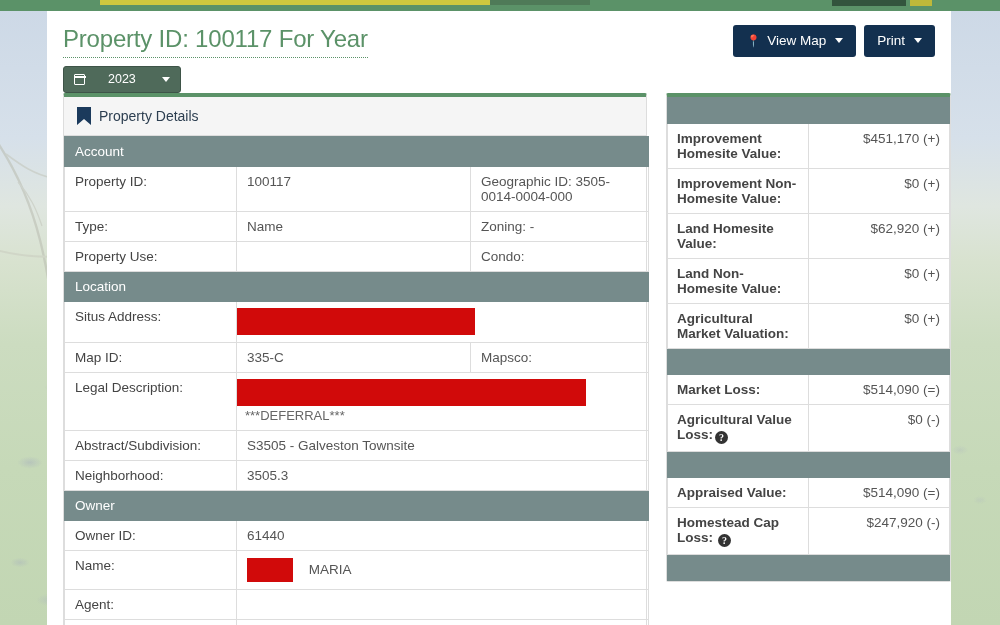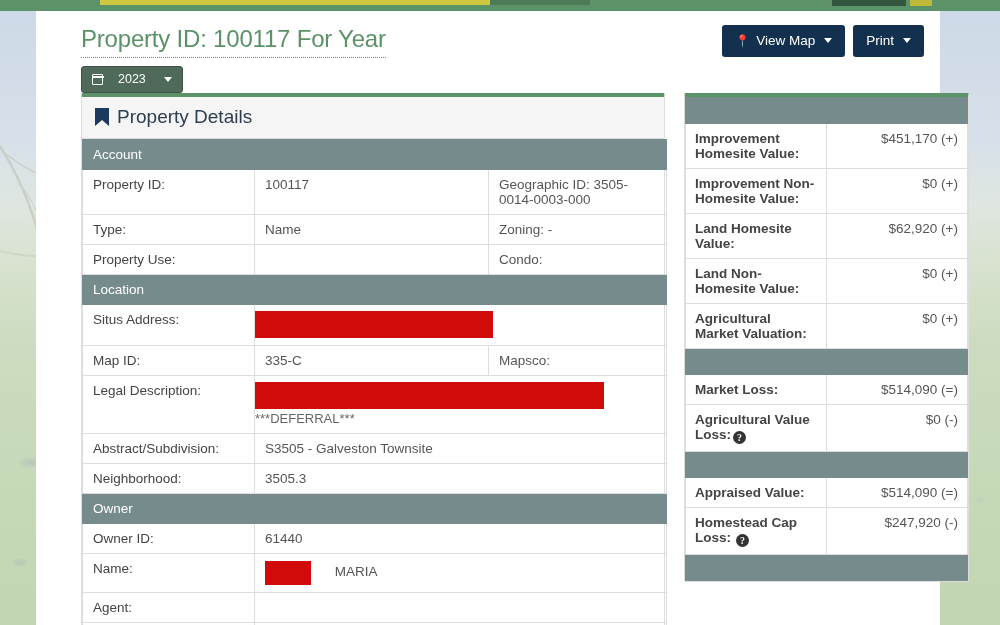--- a/index.html
+++ b/index.html
@@ -48,22 +48,22 @@
   }
   #navbar-accent2 {
     position:absolute; left:490px; top:0px; width:100px; height:5px;
     background:#4f7a58; z-index:6;
   }
   #navbar-btn-a{ position:absolute; left:832px; top:0; width:74px; height:6px; background:#33543d; z-index:6;}
   #navbar-btn-b{ position:absolute; left:910px; top:0; width:22px; height:6px; background:#bfb93a; z-index:6;}
 
   
   #page {
-    position:absolute; left:36px; top:11px; width:904px; height:614px;
-    background:#ffffff; z-index:10;padding-left:29px;
+    position:absolute; left:47px; top:11px; width:904px; height:614px;
+    background:#ffffff; z-index:10;
   }
 
   
   #page-header { position:relative; padding:14px 16px 0 16px; height:82px; }
   #page-title {
     display:inline-block;
     font-size:24px; font-weight:400;
     color:#5b9268;
     border-bottom:1px dotted #5b9268;
     padding-bottom:4px;
@@ -82,21 +82,21 @@
     display:inline-block; width:0; height:0;
     border-left:4px solid transparent; border-right:4px solid transparent;
     border-top:5px solid #fff; margin-left:3px;
   }
   .pin-icon { font-size:12px; line-height:1; }
 
   #year-btn {
     position:absolute; left:16px; top:55px;
     background:#4f6a5a; color:#fff; border:1px solid #3e5448;
     border-radius:3px; padding:6px 10px;
-    font-size:12.5px; display:flex; align-items:center; gap:15px;
+    font-size:12.5px; display:flex; align-items:center; gap:23px;
     cursor:pointer; line-height:1;
   }
   .cal-glyph{
     display:inline-block; width:11px; height:11px;
     border:1.5px solid #fff; border-radius:1px; position:relative;
   }
   .cal-glyph:before{
     content:""; position:absolute; left:-1.5px; right:-1.5px; top:1px;
     height:2px; background:#fff;
   }
@@ -109,21 +109,21 @@
   .panel {
     background:#fff;
     border:1px solid #ddd;
     border-top:4px solid #5b9268;
     border-radius:2px;
   }
   .panel-heading {
     background:#f5f5f5;
     border-bottom:1px solid #ddd;
     padding:9px 12px;
-    font-size:19px; color:#2c3e50; font-weight:400;
+    font-size:14px; color:#2c3e50; font-weight:400;
     display:flex; align-items:center; gap:7px;
     line-height:1.2;
   }
   .bookmark-icon { flex:none; }
 
   
   table { width:100%; border-collapse:collapse; table-layout:fixed; }
   .sec-head td {
     background:#768b8b; color:#fff; font-weight:normal;
     font-size:13px; padding:6px 10px; border:none;
@@ -144,21 +144,21 @@
   #values-table .sec-blank td { border:1px solid #768b8b; }
 
   .redact { background:#d10a0a; display:block; height:27px; }
   .redact-inline { background:#d10a0a; display:inline-block; height:24px; width:46px; vertical-align:middle; }
   .help-icon {
     display:inline-block; width:13px; height:13px; border-radius:50%;
     background:#333; color:#fff; font-size:10px; font-weight:bold;
     text-align:center; line-height:13px; vertical-align:-2px; margin-left:2px;
     font-family:"Liberation Serif", serif;
   }
-  .deferral { color:#666; font-size:13px; display:block; margin-top:2px; }
+  .deferral { color:#666; font-size:13px; display:block; margin-top:2px;margin-left:8px; }
 </style>
 </head>
 <body>
 
 <div id="bg-photo"></div>
 <svg id="bg-branch" viewBox="0 0 70 260" preserveAspectRatio="none">
   <path d="M0 10 C20 40 34 70 44 110 C52 142 58 180 62 230" stroke="#b9bcb0" stroke-width="2.4" fill="none"></path>
   <path d="M10 24 C26 36 38 44 56 48" stroke="#c2c5ba" stroke-width="1.6" fill="none"></path>
   <path d="M22 52 C34 66 40 78 46 96" stroke="#c2c5ba" stroke-width="1.3" fill="none"></path>
   <path d="M0 120 C22 126 44 128 70 126" stroke="#c9ccbf" stroke-width="2" fill="none"></path>
@@ -210,21 +210,21 @@
               <col class="col-b">
               <col class="col-c">
             </colgroup>
           <tbody id="details-body">
               <tr class="sec-head">
                 <td colspan="3">Account</td>
               </tr>
               <tr>
                 <td class="lbl">Property ID:</td>
                 <td class="val">100117</td>
-                <td class="val2">Geographic ID: 3505-0014-0003-000</td>
+                <td class="val2">Geographic ID: 3505-0014-0004-000</td>
               </tr>
               <tr>
                 <td class="lbl">Type:</td>
                 <td class="val">Name</td>
                 <td class="val2">Zoning: -</td>
               </tr>
               <tr>
                 <td class="lbl">Property Use:</td>
                 <td class="val"></td>
                 <td class="val2">Condo:</td>
@@ -260,21 +260,21 @@
               </tr>
               <tr class="sec-head">
                 <td colspan="3">Owner</td>
               </tr>
               <tr>
                 <td class="lbl">Owner ID:</td>
                 <td class="val" colspan="2">61440</td>
               </tr>
               <tr>
                 <td class="lbl">Name:</td>
-                <td class="val" colspan="2"><span class="redact-inline"></span><span style="margin-left: 20px; text-align: right;"> MARIA</span></td>
+                <td class="val" colspan="2"><span class="redact-inline"></span><span style="margin-left: 12px; text-align: right;"> MARIA</span></td>
               </tr>
               <tr>
                 <td class="lbl">Agent:</td>
                 <td class="val" colspan="2"></td>
               </tr>
               <tr>
                 <td class="lbl">Mailing Address:</td>
                 <td class="val" colspan="2" style="padding: 6px 0px 7px;"></td>
               </tr>
             </tbody>

